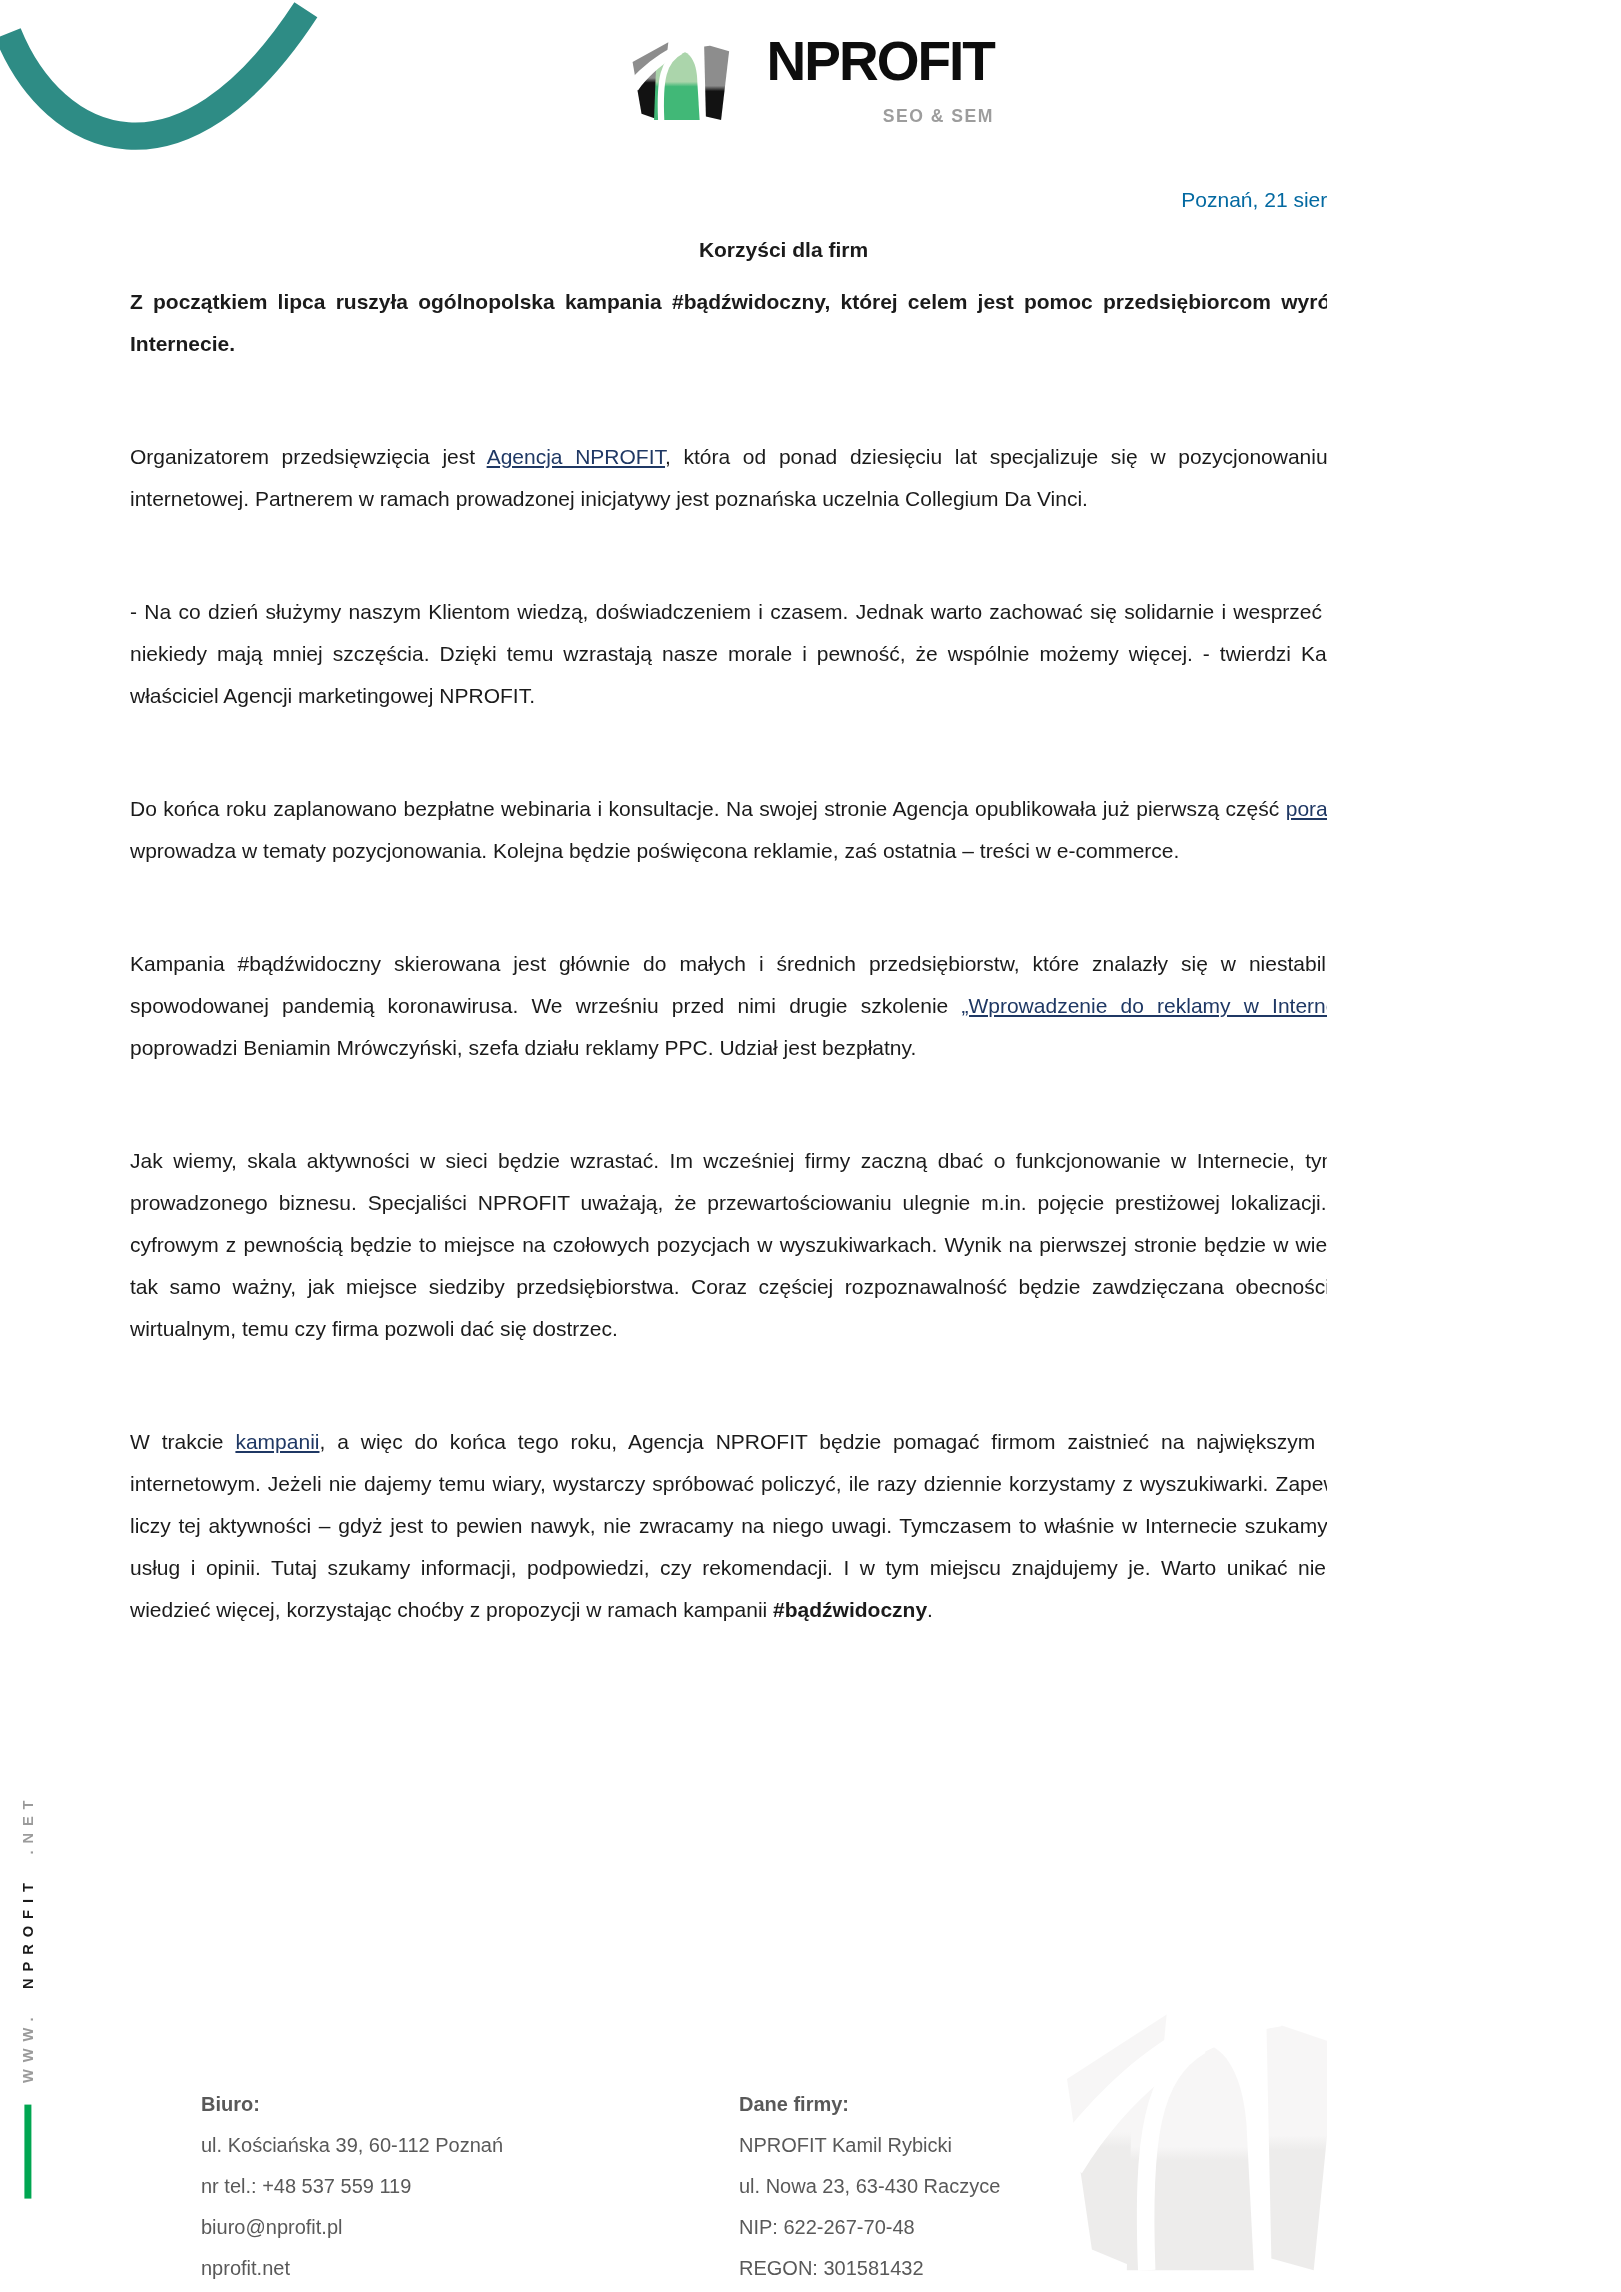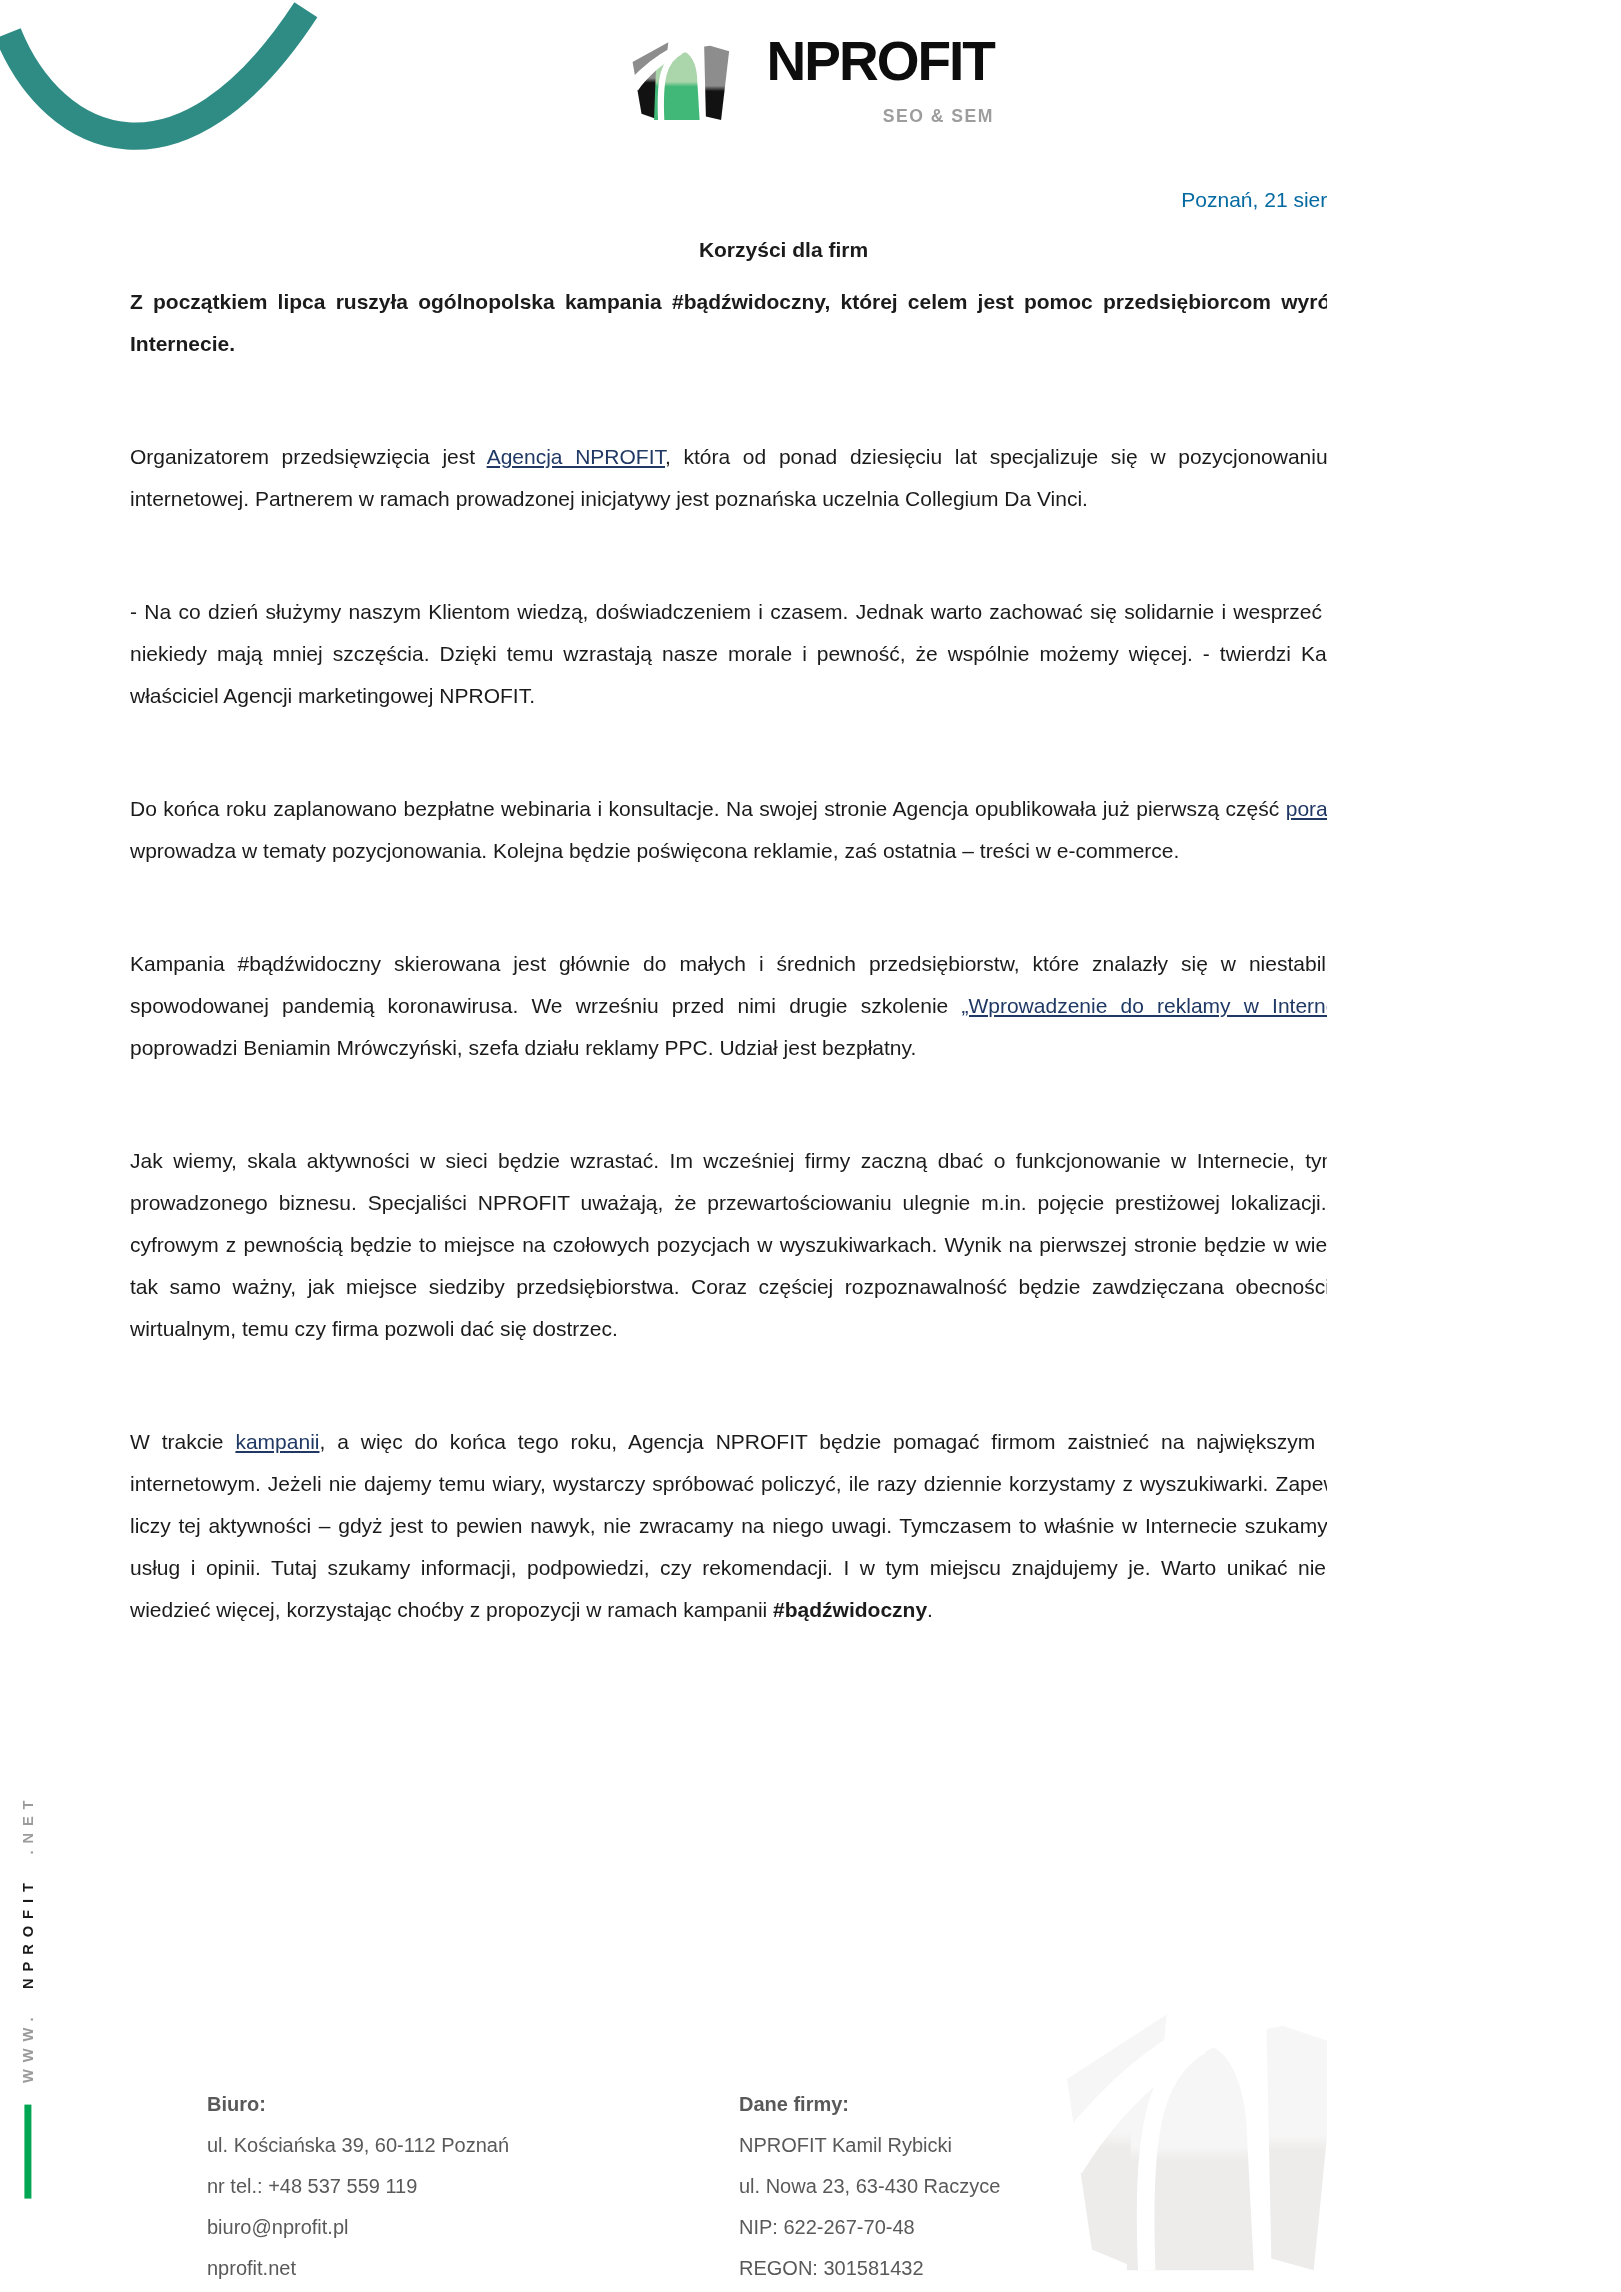--- a/index.html
+++ b/index.html
@@ -20,21 +20,21 @@
   .dateline { font-size: 21px; text-align: right; margin: 0 0 25.5px; color: #0369a1; }
   .doc-title { font-size: 21px; font-weight: 700; text-align: center; margin: 0 0 19.6px; }
   .para { font-size: 21px; line-height: 42px; text-align: justify; margin: 0 0 71px; }
   .para.bold { font-weight: 700; }
   .para.italic { }
   .para a { color: #1f3864; text-decoration: underline; cursor: pointer; }
   .bold-inline { font-weight: 700; }
 
   .footer-col { position: absolute; font-size: 20px; line-height: 41px; color: #595959; }
   .footer-col .heading { font-weight: 700; }
-  #office-col { left: 207px; top: 2084px; }
+  #office-col { left: 201px; top: 2084px; }
   #company-col { left: 739px; top: 2084px; }
 
   .side-wrap { position: absolute; left: 37px; top: 2199px; width: 0; height: 0; }
   .side-inner {
     position: absolute; left: 0; bottom: 0;
     transform-origin: 0 100%; transform: rotate(-90deg);
     display: flex; align-items: center; gap: 21.6px; white-space: nowrap; height: 17.6px;
   }
   .side-line { width: 94px; height: 6.9px; background: #00a651; flex: none; }
   .side-text { font-size: 14.7px; font-weight: 700; letter-spacing: 6.9px; }

